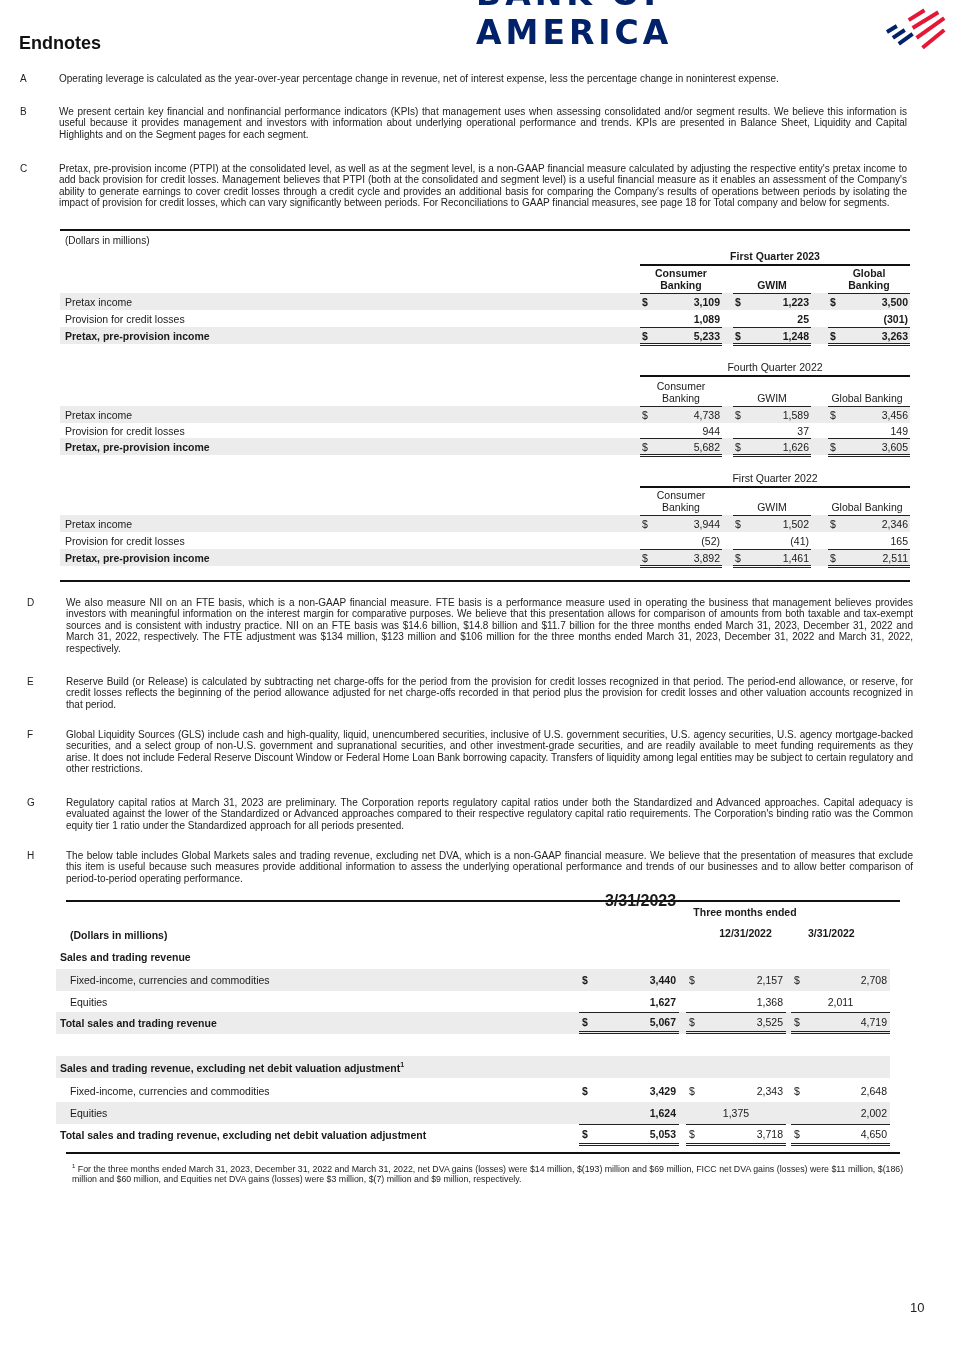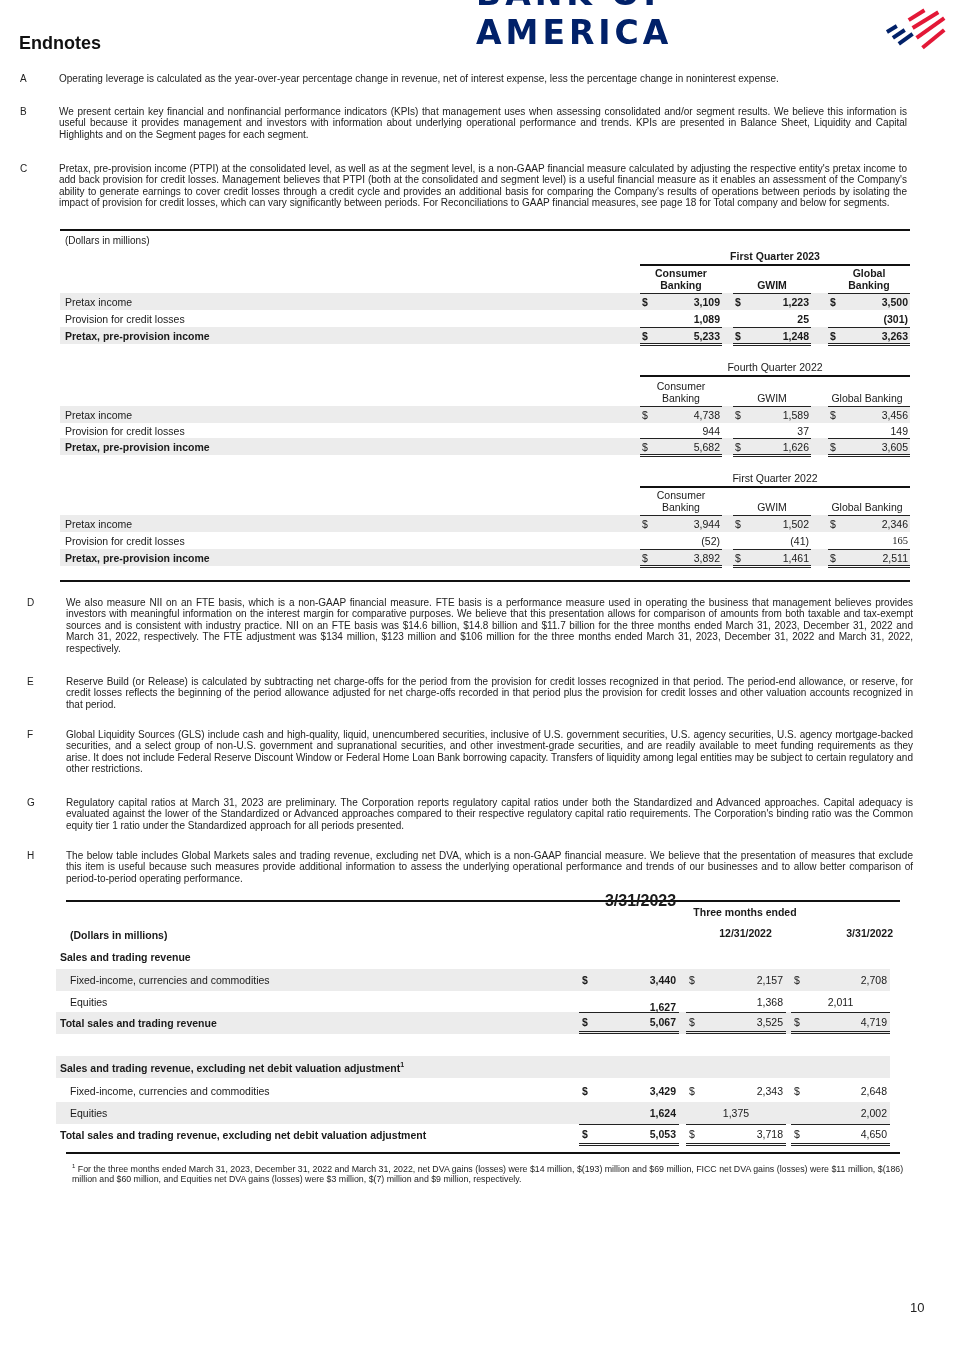--- a/index.html
+++ b/index.html
@@ -212,21 +212,21 @@
     </div>
 </div>
 <div class="row" style="top:532px;">
   <span class="lbl">Provision for credit losses</span>
   <div class="cell c1" style="justify-content:flex-end;">
       <span class="num">(52)</span>
     </div>
   <div class="cell c2" style="justify-content:flex-end;">
       <span class="num">(41)</span>
     </div>
-  <div class="cell c3" style="justify-content:flex-end;font-family:Liberation Serif, serif;">
+  <div class="cell c3" style="justify-content:flex-end;">
       <span class="num">165</span>
     </div>
 </div>
 <div class="row shade bold" style="top:549px;">
   <span class="lbl">Pretax, pre-provision income</span>
   <div class="cell c1 uline-top dbl-bottom" style="height:19px;">
       <span>$</span>
       <span class="num">3,892</span>
     </div>
   <div class="cell c2 uline-top dbl-bottom" style="height:19px;">
@@ -259,21 +259,21 @@
 <div class="note wide" style="top:850px;">
   <span class="letter">H</span>
   <div class="body">The below table includes Global Markets sales and trading revenue, excluding net DVA, which is a non-GAAP financial measure. We believe that the presentation of measures that exclude this item is useful because such measures provide additional information to assess the underlying operational performance and trends of our businesses and to allow better comparison of period-to-period operating performance.</div>
 </div>
 
 <div class="rule-top" style="left:66px; top:900px; width:834px;"></div>
 <div style="position:absolute; left:600px; width:290px; top:906px; text-align:center; font-size:10.5px; font-weight:bold;">Three months ended</div>
 <div style="position:absolute; left:70px; top:929px; font-size:10.5px; font-weight:bold;">(Dollars in millions)</div>
 <div style="position:absolute; left:598px; width:85px; top:892px; text-align:center; font-size:16px; font-weight:bold;">3/31/2023</div>
 <div style="position:absolute; left:703px; width:85px; top:927px; text-align:center; font-size:10.5px; font-weight:bold;">12/31/2022</div>
-<div style="position:absolute; left:808px; width:85px; top:927px; text-align:right; font-size:10.5px; font-weight:bold;">3/31/2022</div>
+<div style="position:absolute; left:808px; width:85px; top:927px; text-align:left; font-size:10.5px; font-weight:bold;">3/31/2022</div>
 
 <div class="trow bold" style="top:946px;">
   <span class="lbl">Sales and trading revenue</span>
 </div>
 <div class="trow shade" style="top:969px;">
   <span class="lbl indent">Fixed-income, currencies and commodities</span>
   <div class="tc tc1">
       <span>$</span>
       <span>3,440</span>
     </div>
@@ -281,21 +281,21 @@
       <span>$</span>
       <span>2,157</span>
     </div>
   <div class="tc tc3">
       <span>$</span>
       <span>2,708</span>
     </div>
 </div>
 <div class="trow" style="top:991px;">
   <span class="lbl indent">Equities</span>
-  <div class="tc tc1" style="justify-content:flex-end;align-items:flex-end;">
+  <div class="tc tc1" style="justify-content:flex-end;">
       <span>1,627</span>
     </div>
   <div class="tc tc2" style="justify-content:flex-end;">
       <span>1,368</span>
     </div>
   <div class="tc tc3" style="justify-content:center;">
       <span>2,011</span>
     </div>
 </div>
 <div class="trow shade bold" style="top:1012px;">

